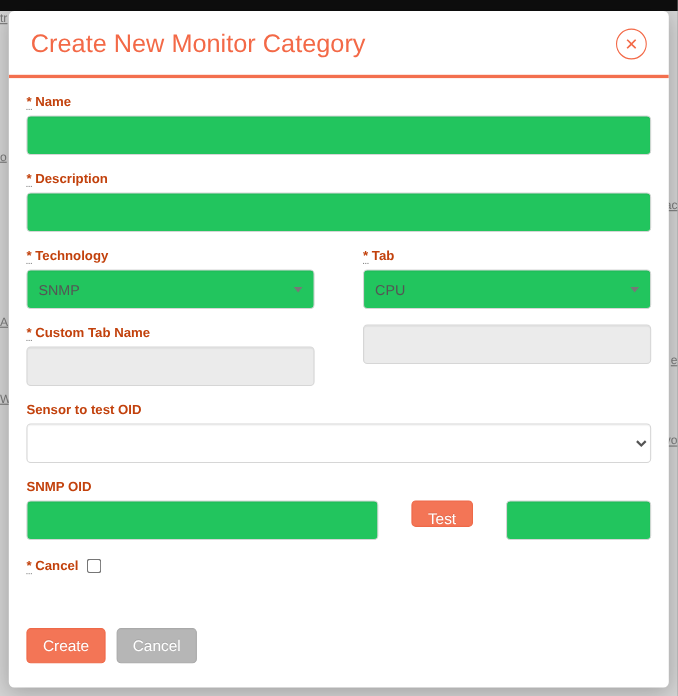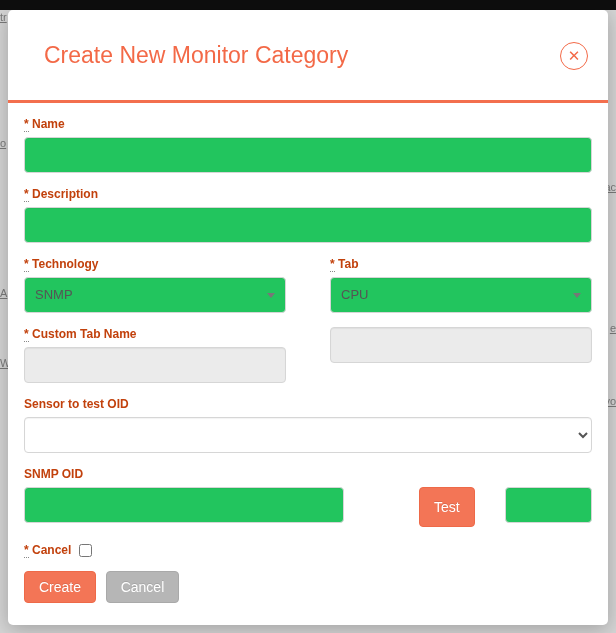--- a/index.html
+++ b/index.html
@@ -51,21 +51,21 @@
     padding: 16px 20px 14px 20px;
     border-bottom: 3px solid #f36f4e;
     display: flex;
     align-items: center;
     justify-content: space-between;
   }
   .modal-title {
     font-size: 23px;
     font-weight: 400;
     color: #f36947;
-    margin: 16px;
+    margin: 0;
     line-height: 1.2;
   }
   .close-btn {
     width: 28px; height: 28px;
     border: 1.5px solid #f36947;
     border-radius: 50%;
     display: flex;
     align-items: center;
     justify-content: center;
     color: #f36947;
@@ -282,21 +282,21 @@
 
     <div class="form-group">
       <label class="form-label">
         <span>SNMP OID</span>
       </label>
       <div class="oid-row">
         <div class="oid-input">
           <input type="text" class="form-control" value="" style="">
         </div>
         <div class="oid-test">
-          <button type="button" class="btn btn-primary" style="height:40px;margin-left:45px;">Test</button>
+          <button type="button" class="btn btn-primary" style="height:24px;">Test</button>
         </div>
         <div class="oid-result">
           <input type="text" class="form-control" value="" style="">
         </div>
       </div>
     </div>
 
     <div class="form-group">
       <label class="form-label" style="display:inline;">
         <span class="req">*</span>

